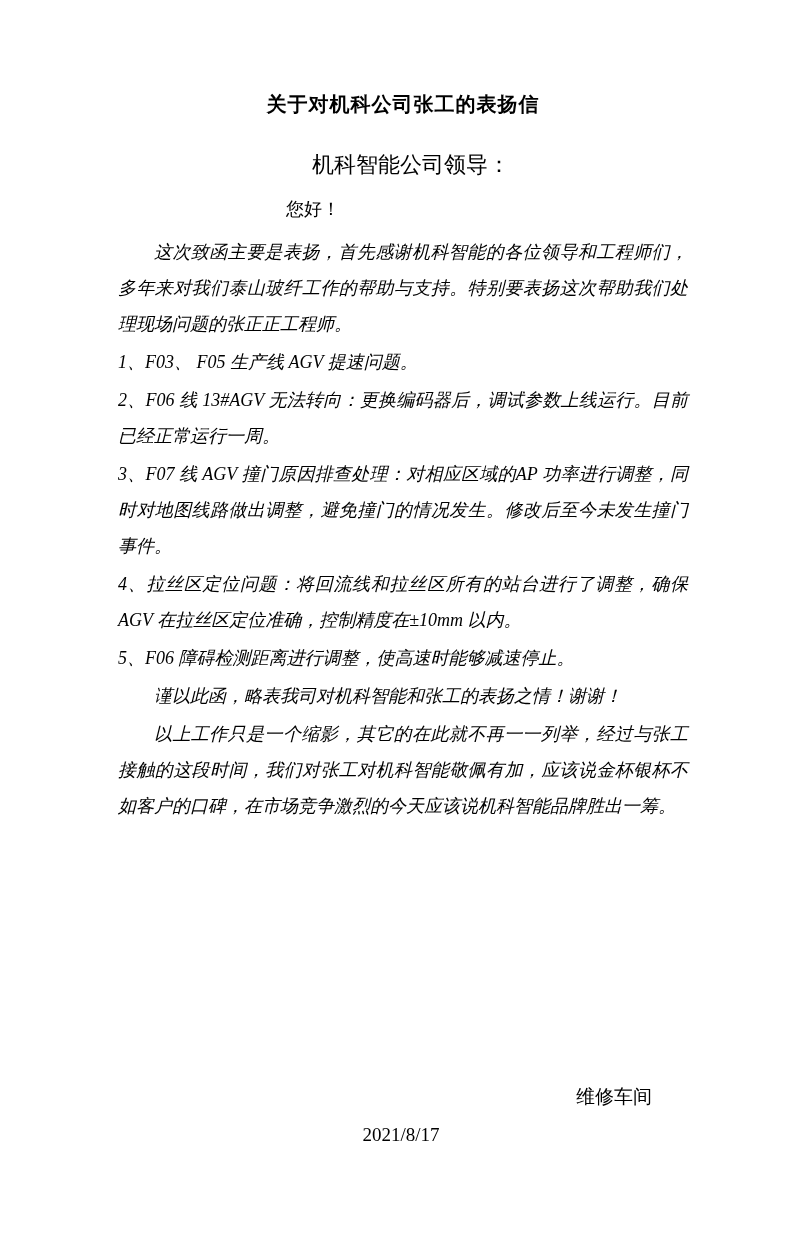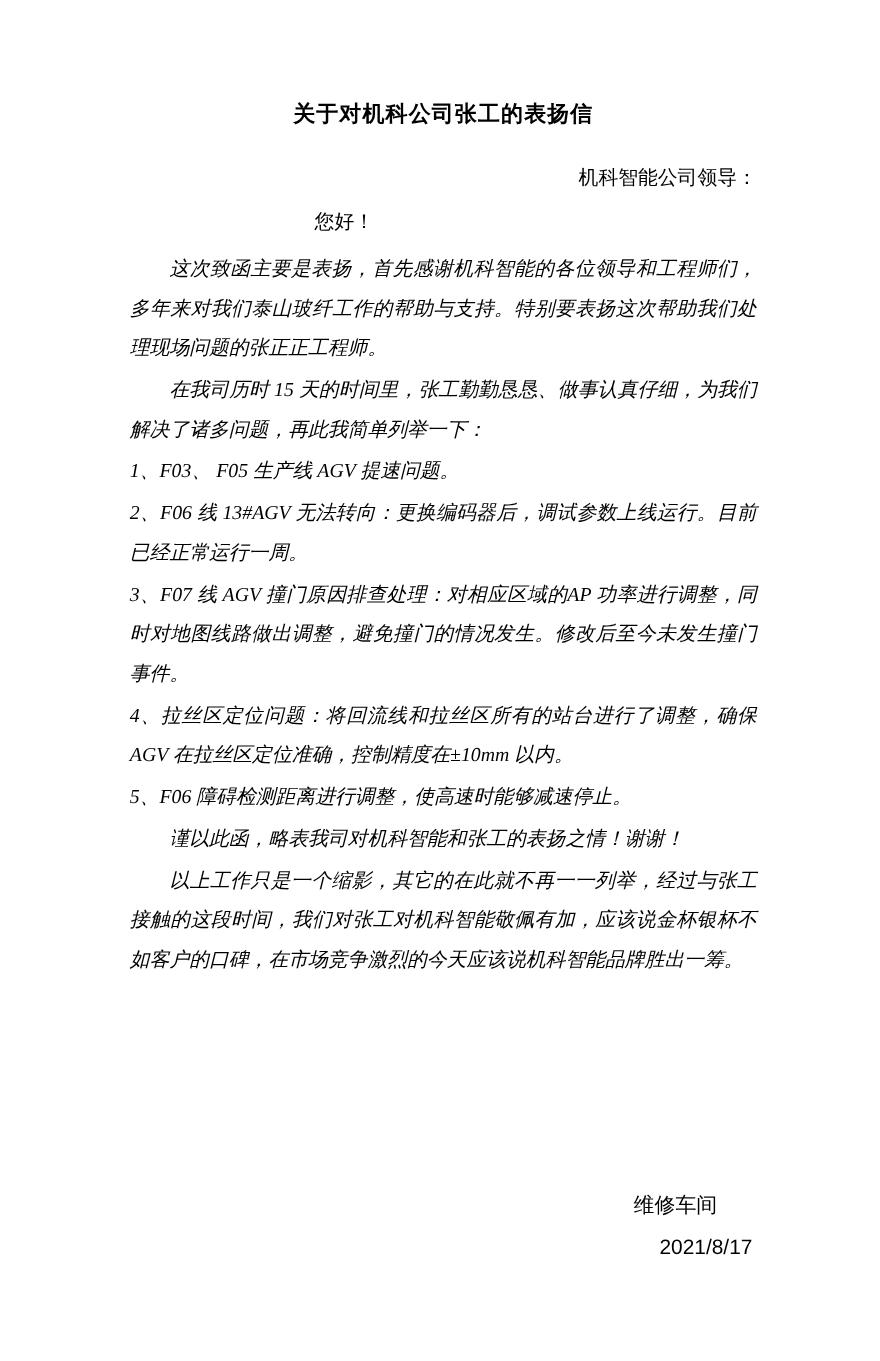--- a/index.html
+++ b/index.html
@@ -31,24 +31,24 @@
   }
   .doc-title {
     text-align: center;
     font-size: 20px;
     font-weight: 700;
     letter-spacing: 1px;
     margin: 0 0 26px 0;
     line-height: 1.4;
   }
   .salutation {
-    font-size: 18px;
+    font-size: 22px;
     line-height: 1.9;
     margin: 0 0 6px 16px;
-    text-align: right;
+    text-align: center;
   }
   .greeting {
     font-size: 18px;
     line-height: 1.9;
     margin: 0 0 8px 0;
     padding-left: 168px;
   }
   p.para {
     font-size: 18px;
     line-height: 2.0;
@@ -72,39 +72,39 @@
     font-size: 19px;
     line-height: 2.0;
   }
   .sig-line {
     display: block;
     padding-right: 36px;
   }
   .sig-date {
     display: block;
     padding-right: 4px;
-    font-family: Liberation Sans, sans-serif;
+    font-family: Liberation Serif, serif;
+    text-align: center;
   }
 </style>
 </head>
 <body>
 
 <div class="page">
 
   <div class="content">
 
     <h1 class="doc-title">关于对机科公司张工的表扬信</h1>
 
     <p class="salutation">机科智能公司领导：</p>
 
     <p class="greeting">您好！</p>
 
     <p class="para indent">这次致函主要是表扬，首先感谢机科智能的各位领导和工程师们，多年来对我们泰山玻纤工作的帮助与支持。特别要表扬这次帮助我们处理现场问题的张正正工程师。</p>
 
-    <p class="para indent">在我司历时 15 天的时间里，张工勤勤恳恳、做事认真仔细，为我们解决了诸多问题，再此我简单列举一下：</p>
 
     <p class="para noindent">1、F03、 F05 生产线 AGV 提速问题。</p>
     <p class="para noindent">2、F06 线 13#AGV 无法转向：更换编码器后，调试参数上线运行。目前已经正常运行一周。</p>
     <p class="para noindent">3、F07 线 AGV 撞门原因排查处理：对相应区域的AP 功率进行调整，同时对地图线路做出调整，避免撞门的情况发生。修改后至今未发生撞门事件。</p>
     <p class="para noindent">4、拉丝区定位问题：将回流线和拉丝区所有的站台进行了调整，确保 AGV 在拉丝区定位准确，控制精度在±10mm 以内。</p>
     <p class="para noindent">5、F06 障碍检测距离进行调整，使高速时能够减速停止。</p>
 
     <p class="para indent">谨以此函，略表我司对机科智能和张工的表扬之情！谢谢！</p>
 
     <p class="para indent">以上工作只是一个缩影，其它的在此就不再一一列举，经过与张工接触的这段时间，我们对张工对机科智能敬佩有加，应该说金杯银杯不如客户的口碑，在市场竞争激烈的今天应该说机科智能品牌胜出一筹。</p>

